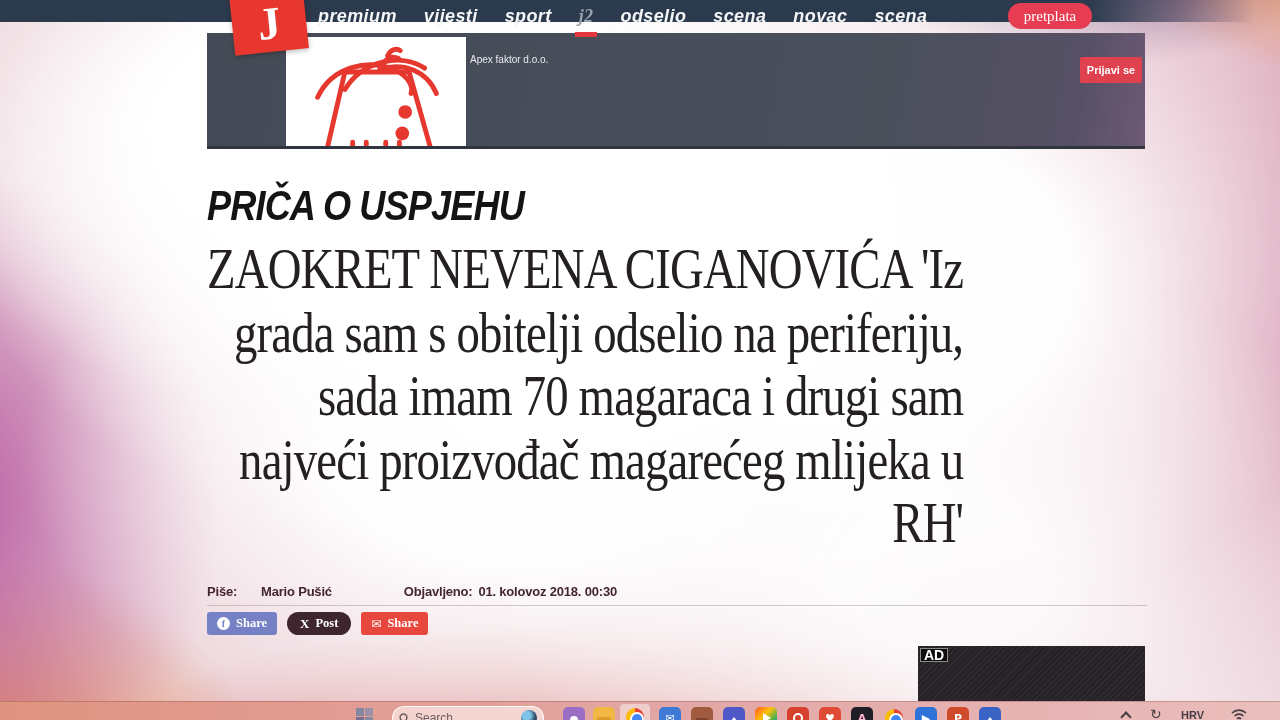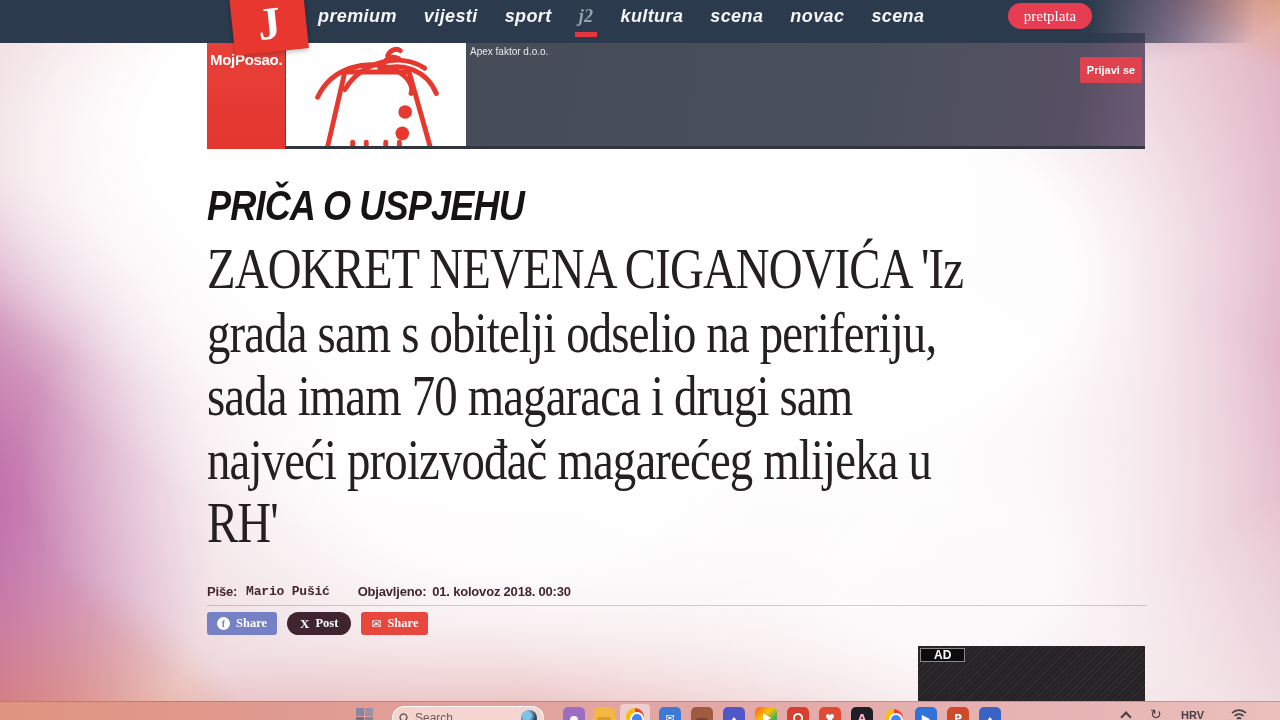--- a/index.html
+++ b/index.html
@@ -17,21 +17,21 @@
       radial-gradient(ellipse 480px 560px at -6% 70%, #b3509c 0%, rgba(179,80,156,0) 62%),
       radial-gradient(ellipse 520px 420px at -4% 112%, #e4722b 0%, rgba(228,114,43,0) 62%),
       radial-gradient(ellipse 420px 240px at 108% -10%, #e98a3a 0%, rgba(233,138,58,0) 65%),
       radial-gradient(ellipse 380px 220px at 86% -12%, #5f3f70 0%, rgba(95,63,112,0) 70%),
       radial-gradient(ellipse 760px 640px at 112% 42%, #cd7f9f 0%, rgba(205,127,159,0) 68%),
       radial-gradient(ellipse 900px 360px at 45% 118%, #dd7a70 0%, rgba(221,122,112,0) 65%);
   }
 
   
   .navbar {
-    position:absolute; left:0; top:0; width:1280px; height:43px;
+    position:absolute; left:0; top:0; width:1280px; height:22px;
     background:linear-gradient(90deg,#2b3a4c 0%,#2b3a4c 85%,rgba(56,52,82,0.55) 92%,rgba(0,0,0,0) 98%);
     z-index:20;
   }
   .nav-items {
     position:absolute; left:318px; top:0; height:33px;
     display:flex; align-items:center; gap:27px;
   }
   .nav-item {
     font-style:italic; font-weight:bold; font-size:18px; letter-spacing:0.4px;
     color:#f3f5f7; cursor:pointer; white-space:nowrap;
@@ -70,51 +70,51 @@
   }
   .mojposao-label {
     position:absolute; left:3px; top:14px; color:#fff;
     font-weight:bold; font-size:15px; letter-spacing:-0.3px; white-space:nowrap;
   }
   .banner-illustration {
     position:absolute; left:79px; top:4px; width:180px; height:109px;
     background:#ffffff; overflow:hidden;
   }
   .banner-advertiser {
-    position:absolute; left:263px; top:13px; color:#e8eaee; font-size:10px;
+    position:absolute; left:263px; top:21px; color:#e8eaee; font-size:10px;
   }
   .banner-cta {
     position:absolute; left:873px; top:24px; width:62px; height:26px;
     background:#e0414f; color:#fff; font-size:11px; font-weight:bold;
     display:flex; align-items:center; justify-content:center; cursor:pointer;
     border-radius:2px;
   }
 
   
   .article { position:absolute; left:207px; top:0; width:940px; z-index:5; }
   .kicker {
     position:absolute; top:185px; left:0;
     font-style:italic; font-weight:bold; font-size:42px; line-height:1;
     color:#161314; letter-spacing:-1px; white-space:nowrap;
     transform:scaleX(0.86); transform-origin:left center;
   }
-  .headline { position:absolute; top:237px; left:0; }
+  .headline { position:absolute; top:237px; left:0;text-align:right; }
   .headline-line {
     font-family:"Liberation Serif","DejaVu Serif",serif;
     font-size:57px; line-height:63.5px; color:#242021; letter-spacing:-1px;
     white-space:nowrap; transform:scaleX(0.82); transform-origin:left center;
   }
   .byline {
     position:absolute; top:584px; left:0; width:940px;
     display:flex; align-items:flex-start;
     font-weight:bold; font-size:13px; color:#44262f; letter-spacing:-0.2px;
     padding-bottom:6px; border-bottom:1px solid rgba(68,38,47,0.22);
   }
-  .byline .author { margin-left:9px;font-family:Liberation Mono, monospace; }
-  .byline .pub-label { margin-left:28px; }
+  .byline .author { margin-left:24px; }
+  .byline .pub-label { margin-left:72px; }
   .byline .pub-value { margin-left:6px; }
   .share-row { position:absolute; top:612px; left:0; display:flex; gap:10px; }
   .share-btn {
     height:23px; display:inline-flex; align-items:center; gap:6px;
     color:#fff; font-family:"Liberation Serif","DejaVu Serif",serif;
     font-weight:bold; font-size:12.5px; padding:0 10px; cursor:pointer;
   }
   .share-fb { background:#7680c5; border-radius:3px; }
   .share-x  { background:#3e2530; border-radius:12px; padding:0 13px; }
   .share-em { background:#e8473e; border-radius:3px; }
@@ -129,22 +129,22 @@
   
   .ad-box {
     position:absolute; left:918px; top:646px; width:227px; height:55px;
     background:
       repeating-linear-gradient(135deg, rgba(255,255,255,0.05) 0 1px, rgba(0,0,0,0) 1px 4px),
       #262226;
     z-index:15;
   }
   .ad-badge {
     position:absolute; left:2px; top:2px; background:#0c0c0c;
-    border:1px solid #8a8a8a; color:#fff; font-size:12px; font-weight:bold;
-    padding:0 13px; line-height:12px;
+    border:1px solid #8a8a8a; color:#fff; font-size:14px; font-weight:bold;
+    padding:0 3px; line-height:12px;
   }
 
   
   .taskbar {
     position:absolute; left:0; top:701px; width:1280px; height:19px;
     background:linear-gradient(90deg,#df9480 0%,#e19c92 25%,#e2a8a6 55%,#e7b5b5 85%,#eabfbc 100%);
     border-top:1px solid rgba(120,60,60,0.3);
     overflow:hidden; z-index:50;
   }
   .start-grid {
@@ -227,36 +227,33 @@
 </style>
 </head>
 <body>
 
 <header class="navbar">
   <nav class="nav-items">
     <span class="nav-item">premium</span>
     <span class="nav-item">vijesti</span>
     <span class="nav-item">sport</span>
     <span class="nav-item active">j2</span>
-    <span class="nav-item">kultura</span>
+    <span class="nav-item">odselio</span>
     <span class="nav-item">scena</span>
     <span class="nav-item">novac</span>
     <span class="nav-item">scena</span>
   </nav>
   <div class="subscribe-pill">pretplata</div>
 </header>
 
 <div class="logo-tile">
   <span class="logo-letter">J</span>
 </div>
 
 <div class="banner">
-  <div class="mojposao-block">
-    <span class="mojposao-label">MojPosao.</span>
-  </div>
   <div class="banner-illustration">
     <svg width="180" height="109" viewBox="0 0 180 112">
       <g stroke="#e6382e" stroke-width="5" fill="none" stroke-linecap="round">
         <path d="M40,114 L58,36 L124,36 L146,114"></path>
         <path d="M30,62 C45,30 82,22 110,34 C122,40 129,50 126,58"></path>
         <path d="M152,58 C142,34 118,26 94,33"></path>
         <path d="M58,54 C76,24 116,16 140,32"></path>
         <path d="M96,30 c4,-9 11,-11 17,-8 m-11,-3 c3,-6 9,-8 13,-5"></path>
         <path d="M66,108 v6 M80,108 v6 M100,108 v6 M114,108 v6"></path>
       </g>

